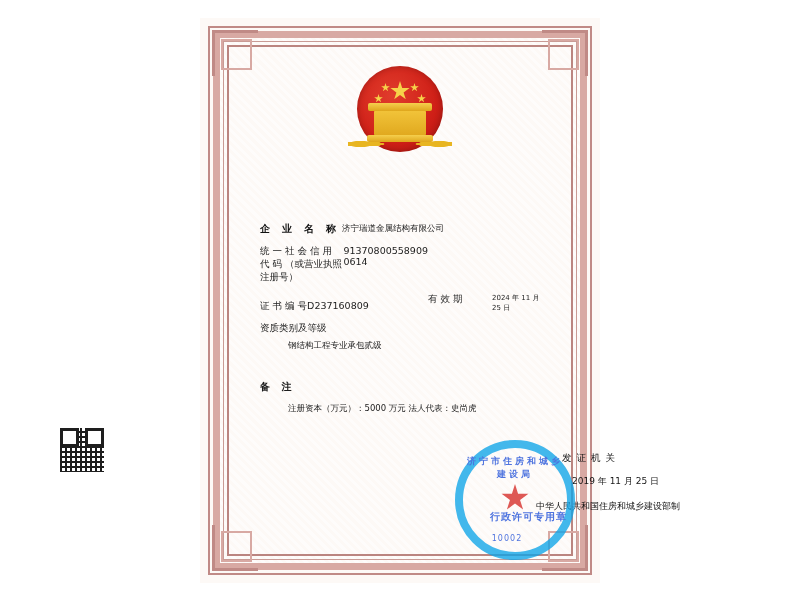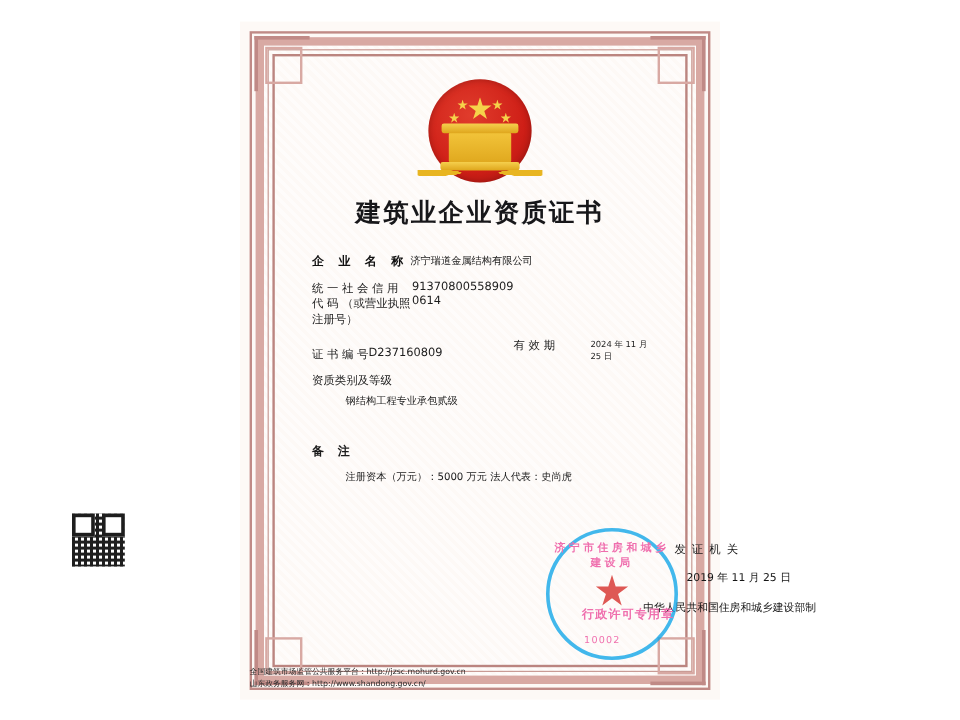--- a/index.html
+++ b/index.html
@@ -158,21 +158,21 @@
     font-size: 21px;
     font-weight: bold;
     color: #17171a;
     letter-spacing: 2px;
   }
 
   
   .fields {
     position: absolute;
     left: 60px;
-    top: 193px;
+    top: 204px;
     width: 288px;
     font-size: 9.5px;
     color: #1c1c1c;
   }
   .row {
     display: flex;
     align-items: flex-start;
     margin-bottom: 9px;
   }
   .row .label {
@@ -269,23 +269,23 @@
   .issuer .line3 { margin-top: 12px; margin-left: -26px; font-size: 9px; }
 
   
   .seal {
     position: absolute;
     left: 455px;
     top: 440px;
     width: 104px;
     height: 104px;
     border-radius: 50%;
-    border: 3px solid #0ea5e9;
+    border: 8px solid #0ea5e9;
     opacity: 0.78;
-    color: #ec4899;
+    color: #1d4ed8;
   }
   .seal .seal-star {
     position: absolute;
     left: 50%;
     top: 50%;
     width: 28px;
     height: 28px;
     margin: -16px 0 0 -14px;
     background: #d62b27;
     clip-path: polygon(50% 0%, 61% 35%, 98% 35%, 68% 57%, 79% 91%, 50% 70%, 21% 91%, 32% 57%, 2% 35%, 39% 35%);
@@ -348,21 +348,20 @@
         <div class="star s4"></div>
         <div class="star s5"></div>
         <div class="star s6"></div>
         <div class="star s7"></div>
         <div class="star s8"></div>
         <div class="emblem-gate"></div>
       </div>
       <div class="emblem-ears"></div>
     </div>
 
-    <div class="cert-title">建筑业企业资质证书</div>
 
     <div class="fields">
 
       <div class="row">
         <div class="label">企 业 名 称</div>
         <div class="value">济宁瑞道金属结构有限公司</div>
       </div>
 
 
       <div class="row-split">
@@ -405,18 +404,14 @@
     <div class="line3">中华人民共和国住房和城乡建设部制</div>
   </div>
 
   <div class="seal">
     <div class="seal-top">济宁市住房和城乡建设局</div>
     <div class="seal-star"></div>
     <div class="seal-mid">行政许可专用章</div>
     <div class="seal-bottom">10002</div>
   </div>
 
-  <div class="footer">
-    <div>全国建筑市场监管公共服务平台：http://jzsc.mohurd.gov.cn</div>
-    <div>山东政务服务网：http://www.shandong.gov.cn/</div>
-  </div>
 
 </div>
 
 </body></html>

